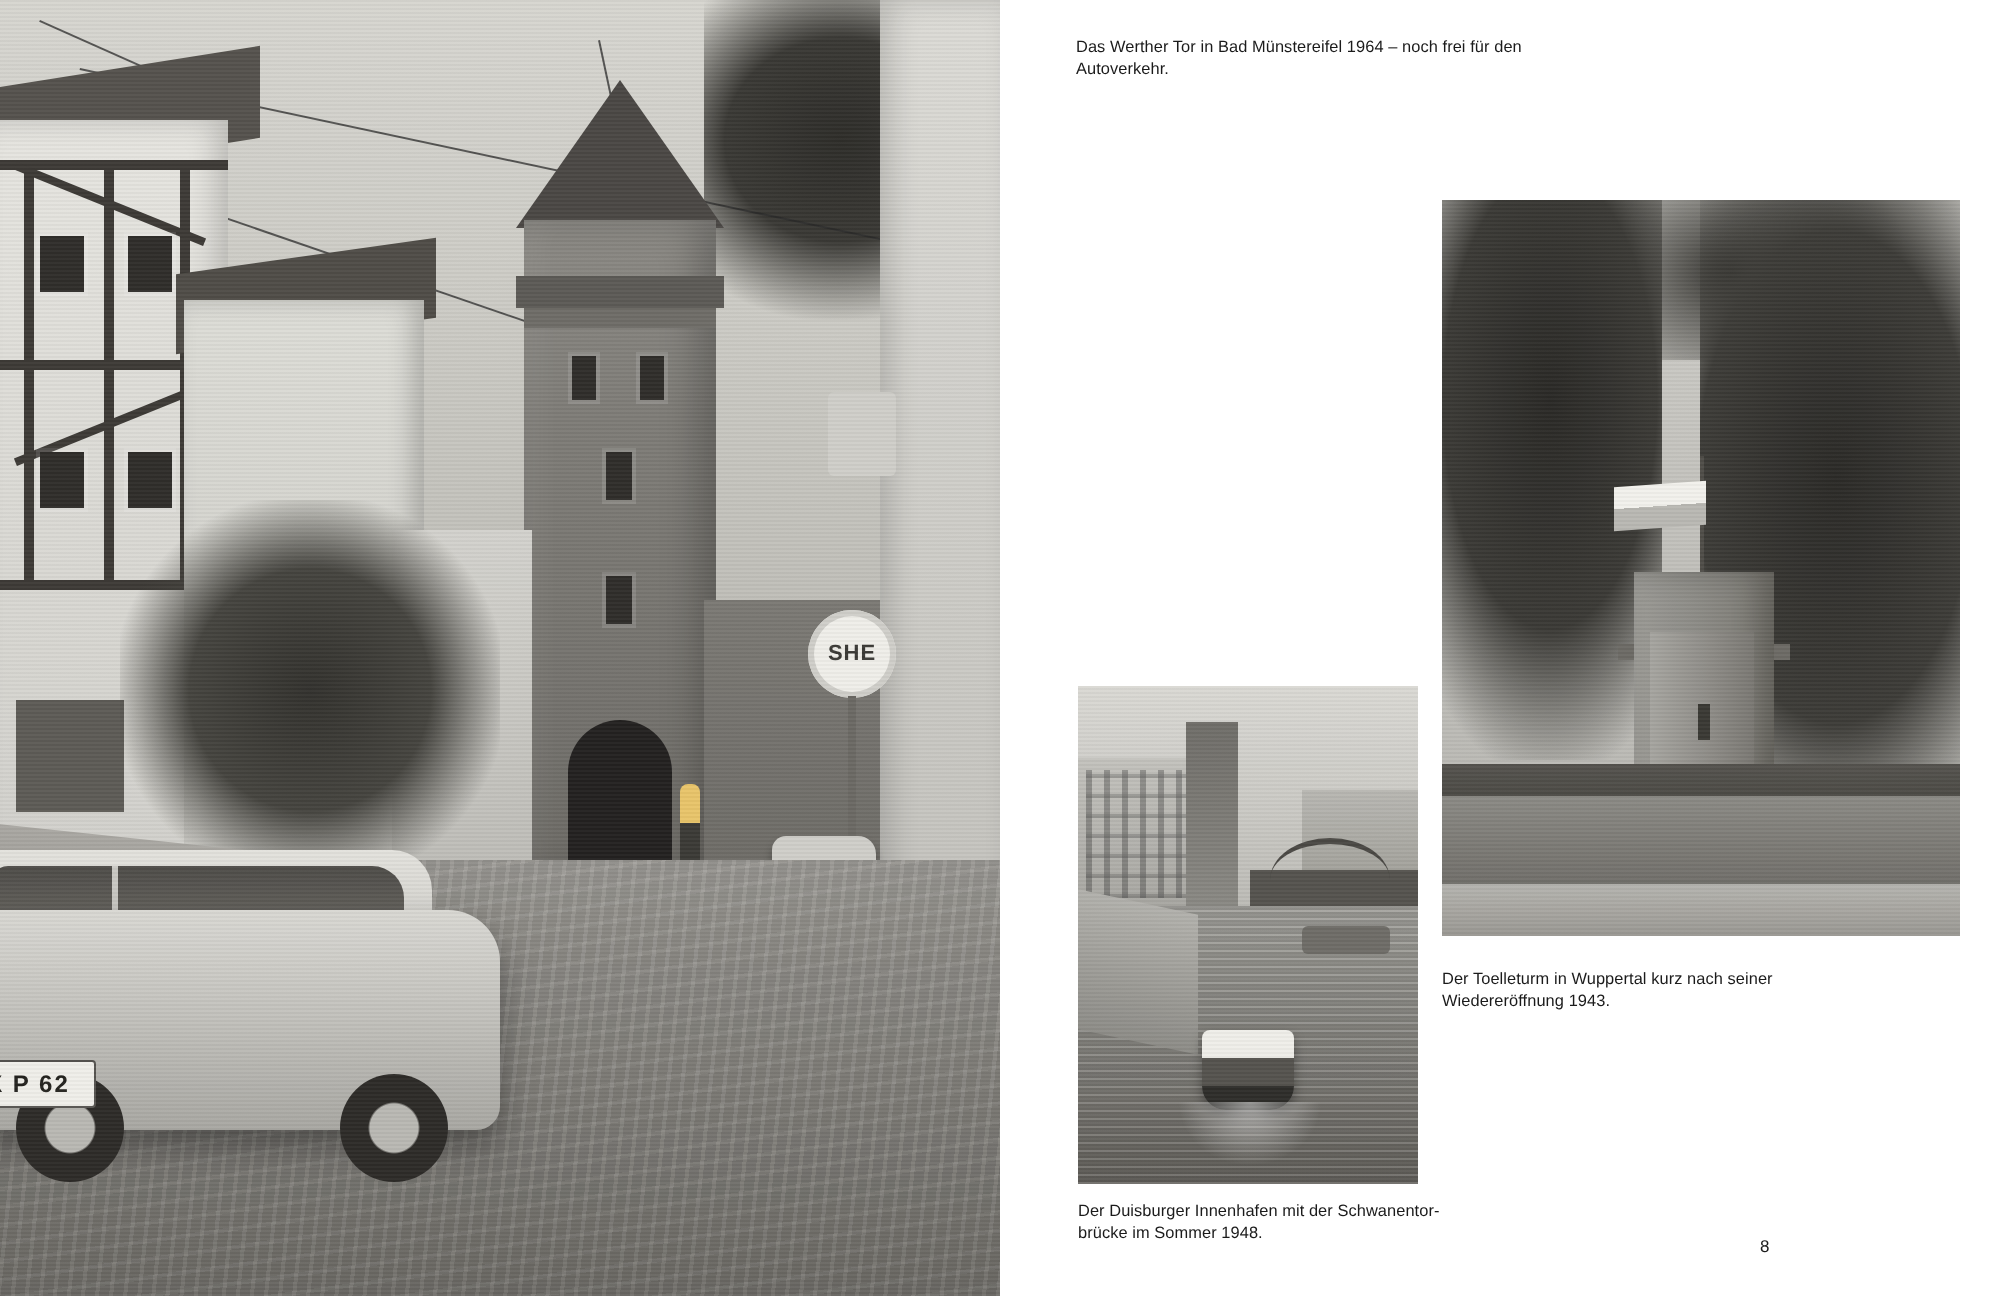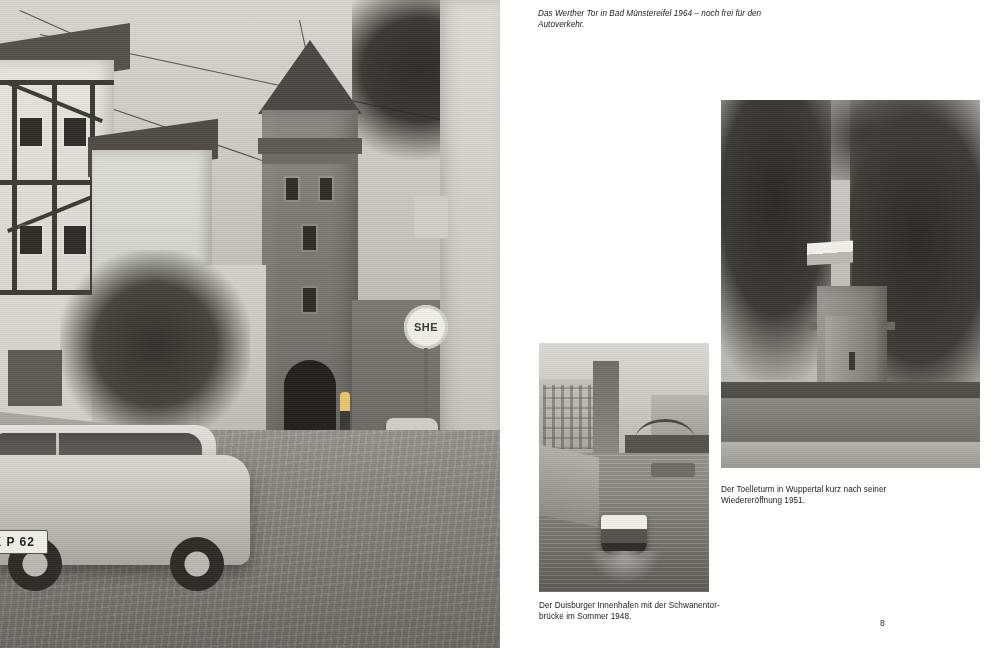--- a/index.html
+++ b/index.html
@@ -209,21 +209,21 @@
     height: 648px;
     background: #ffffff;
   }
   .caption {
     position: absolute;
     font-size: 8.2px;
     line-height: 1.38;
     color: #1b1b1b;
     letter-spacing: .005em;
   }
-  .cap-top { left: 38px; top: 8px; width: 230px; font-style: italic; }
+  .cap-top { left: 38px; top: 18px; width: 230px; }
   .cap-toelleturm { left: 221px; top: 484px; width: 190px; }
   .cap-duisburg { left: 39px; top: 600px; width: 200px; }
 
   .photo {
     position: absolute;
     overflow: hidden;
     background: #8a8984;
   }
   
   .photo-toelleturm { left: 221px; top: 100px; width: 259px; height: 368px; }
@@ -463,21 +463,21 @@
       <div class="tt-slit" style="left:128px; top:292px;"></div>
       <div class="tt-gallery"></div>
       <div class="tt-gallery-post"></div>
       <div class="tt-door"></div>
       <div class="tt-hedge"></div>
       <div class="tt-ground"></div>
       <div class="tt-path"></div>
       <div class="lp-grain"></div>
     </div>
 
-    <div class="caption cap-toelleturm">Der Toelleturm in Wuppertal kurz nach seiner Wiedereröffnung 1951.</div>
+    <div class="caption cap-toelleturm">Der Toelleturm in Wuppertal kurz nach seiner Wiedereröffnung 1943.</div>
 
     <div class="photo photo-duisburg">
       <div class="db-sky"></div>
       <div class="db-bldg-l"></div>
       <div class="db-crane"></div>
       <div class="db-bldg-r"></div>
       <div class="db-bridge"></div>
       <div class="db-water"></div>
       <div class="db-bank"></div>
       <div class="db-barge"></div>

